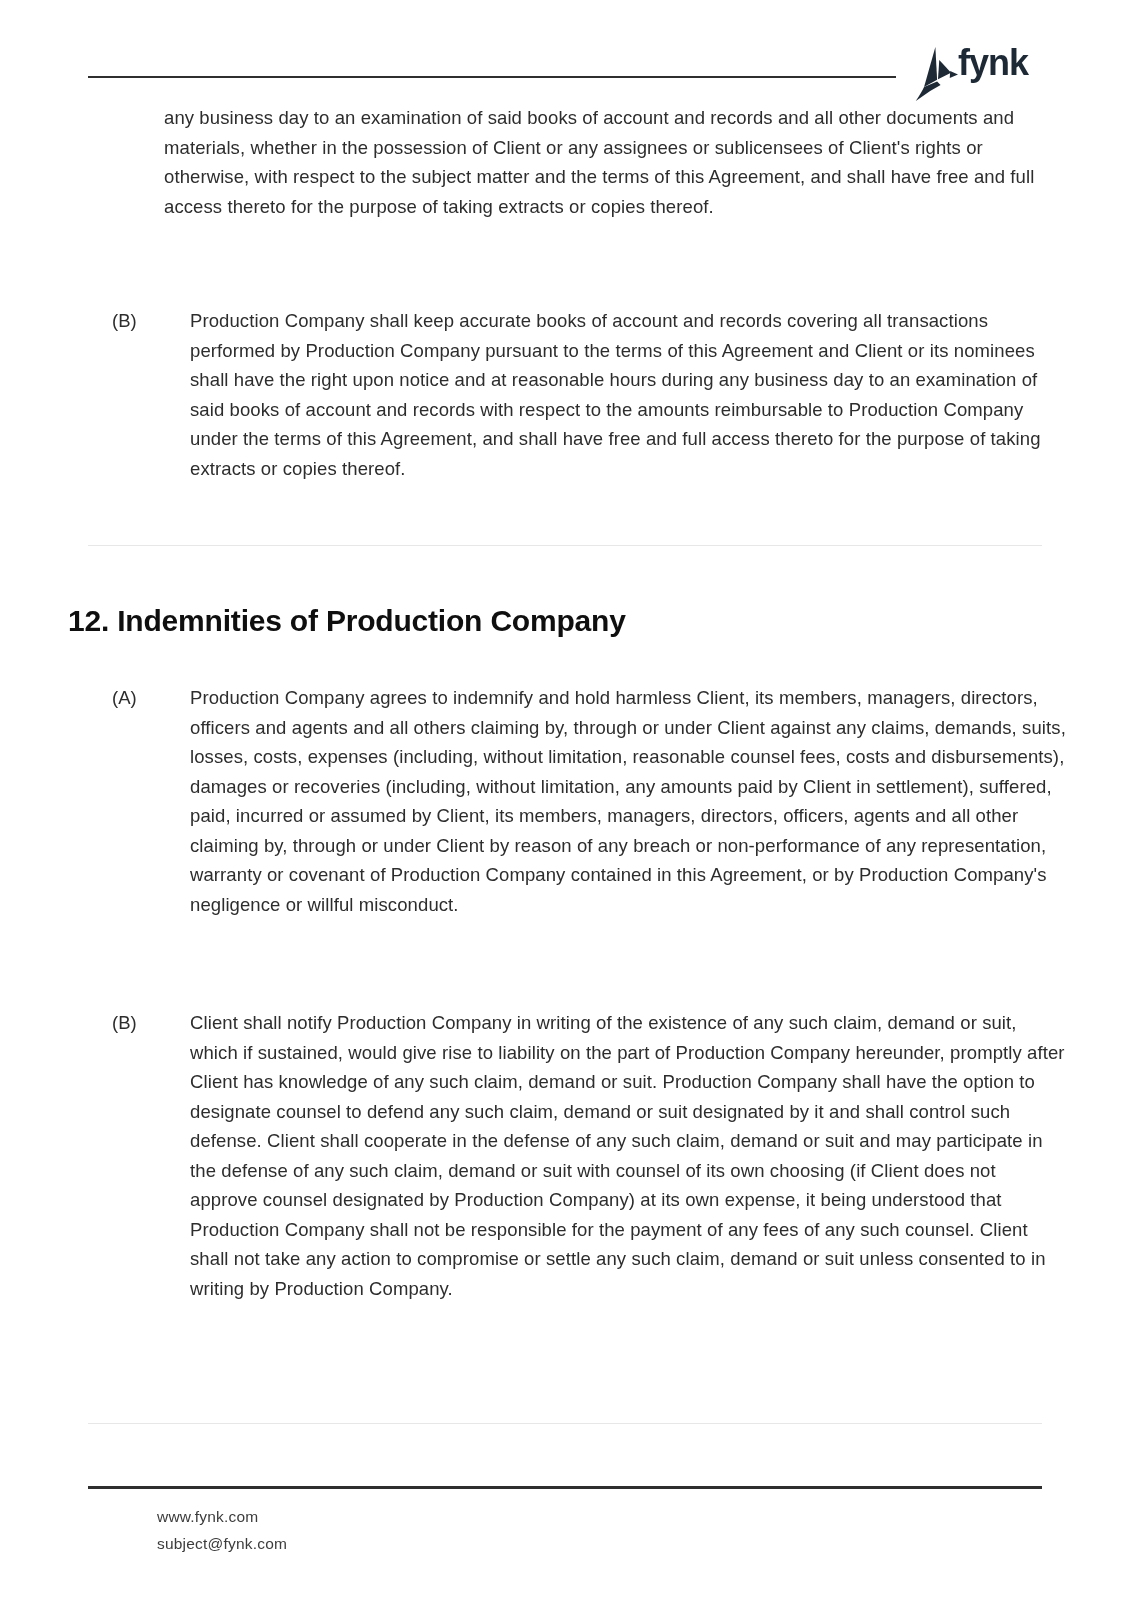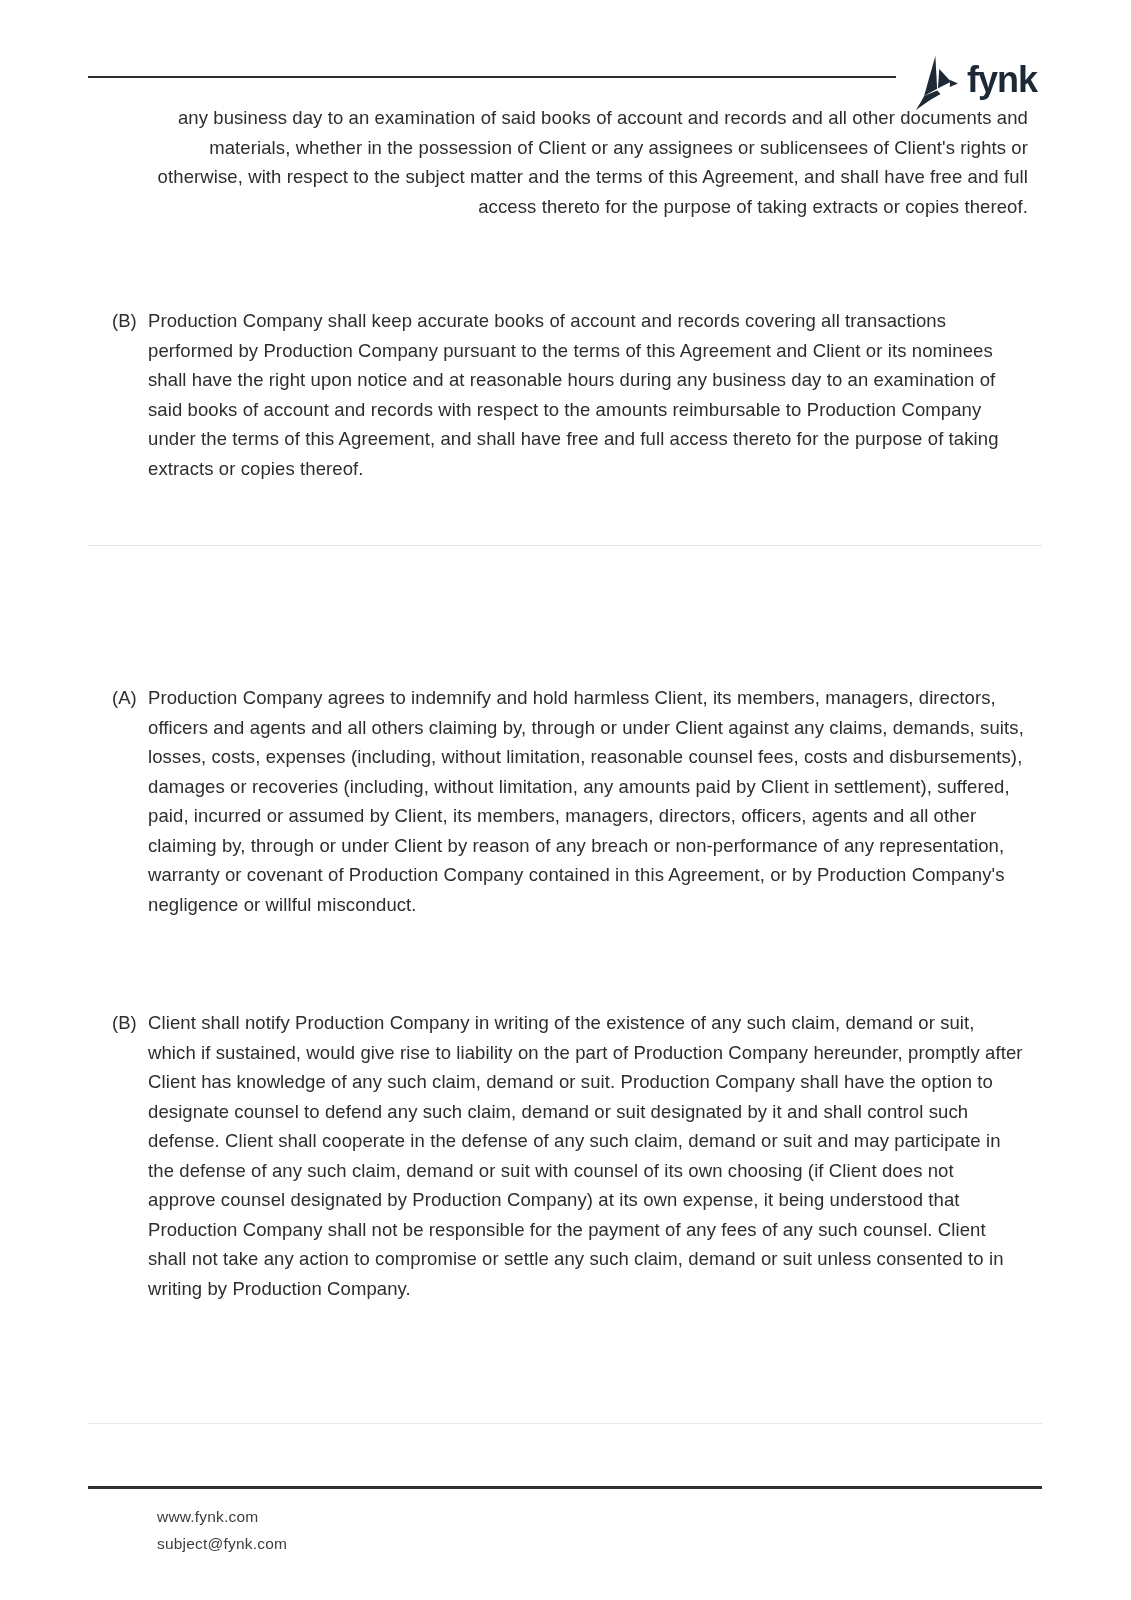--- a/index.html
+++ b/index.html
@@ -17,44 +17,44 @@
     position:relative;
     width:1131px;height:1600px;
     background:#ffffff;
     overflow:hidden;
   }
   .header-rule{
     position:absolute;top:76px;left:88px;
     width:808px;height:2px;background:var(--rule);
   }
   .logo{
-    position:absolute;top:54px;left:911px;
-    display:flex;align-items:center;gap:9px;
+    position:absolute;top:45px;left:911px;
+    display:flex;
   }
   .logo svg{display:block;width:47px;height:58px;}
   .brand{
     font-size:36px;font-weight:700;color:var(--navy);
     letter-spacing:-1px;line-height:1;padding-bottom:6px;
   }
   .bodytext{
     font-size:18.5px;line-height:29.5px;color:var(--text);
     letter-spacing:0.1px;
   }
   .para-cont{
-    position:absolute;top:103px;left:152px;width:876px;text-align:right;
+    position:absolute;top:103px;left:164px;width:876px;
   }
   .list-item{
     position:absolute;left:112px;
     display:flex;align-items:flex-start;
   }
   .marker{
     flex:0 0 36px;
     font-size:18.5px;line-height:29.5px;color:var(--text);
   }
-  .item-text{width:876px;}
+  .item-text{width:876px;margin-left:42px;}
   .divider{
     position:absolute;left:88px;width:954px;height:1px;
     background:var(--divider);
   }
   .heading{
     position:absolute;top:602px;left:68px;
     font-size:30px;font-weight:700;color:var(--heading);
     letter-spacing:-0.2px;line-height:38px;
   }
   .footer-rule{
@@ -88,20 +88,21 @@
 
   <p class="bodytext para-cont">any business day to an examination of said books of account and records and all other documents and materials, whether in the possession of Client or any assignees or sublicensees of Client's rights or otherwise, with respect to the subject matter and the terms of this Agreement, and shall have free and full access thereto for the purpose of taking extracts or copies thereof.</p>
 
   <div class="list-item" style="top:306px;">
     <span class="marker">(B)</span>
     <p class="bodytext item-text">Production Company shall keep accurate books of account and records covering all transactions performed by Production Company pursuant to the terms of this Agreement and Client or its nominees shall have the right upon notice and at reasonable hours during any business day to an examination of said books of account and records with respect to the amounts reimbursable to Production Company under the terms of this Agreement, and shall have free and full access thereto for the purpose of taking extracts or copies thereof.</p>
   </div>
 
   <div class="divider" style="top:545px;"></div>
 
+  <h1 class="heading">12. Indemnities of Production Company</h1>
 
   <div class="list-item" style="top:683px;">
     <span class="marker">(A)</span>
     <p class="bodytext item-text">Production Company agrees to indemnify and hold harmless Client, its members, managers, directors, officers and agents and all others claiming by, through or under Client against any claims, demands, suits, losses, costs, expenses (including, without limitation, reasonable counsel fees, costs and disbursements), damages or recoveries (including, without limitation, any amounts paid by Client in settlement), suffered, paid, incurred or assumed by Client, its members, managers, directors, officers, agents and all other claiming by, through or under Client by reason of any breach or non-performance of any representation, warranty or covenant of Production Company contained in this Agreement, or by Production Company's negligence or willful misconduct.</p>
   </div>
 
   <div class="list-item" style="top:1008px;">
     <span class="marker">(B)</span>
     <p class="bodytext item-text">Client shall notify Production Company in writing of the existence of any such claim, demand or suit, which if sustained, would give rise to liability on the part of Production Company hereunder, promptly after Client has knowledge of any such claim, demand or suit. Production Company shall have the option to designate counsel to defend any such claim, demand or suit designated by it and shall control such defense. Client shall cooperate in the defense of any such claim, demand or suit and may participate in the defense of any such claim, demand or suit with counsel of its own choosing (if Client does not approve counsel designated by Production Company) at its own expense, it being understood that Production Company shall not be responsible for the payment of any fees of any such counsel. Client shall not take any action to compromise or settle any such claim, demand or suit unless consented to in writing by Production Company.</p>
   </div>

